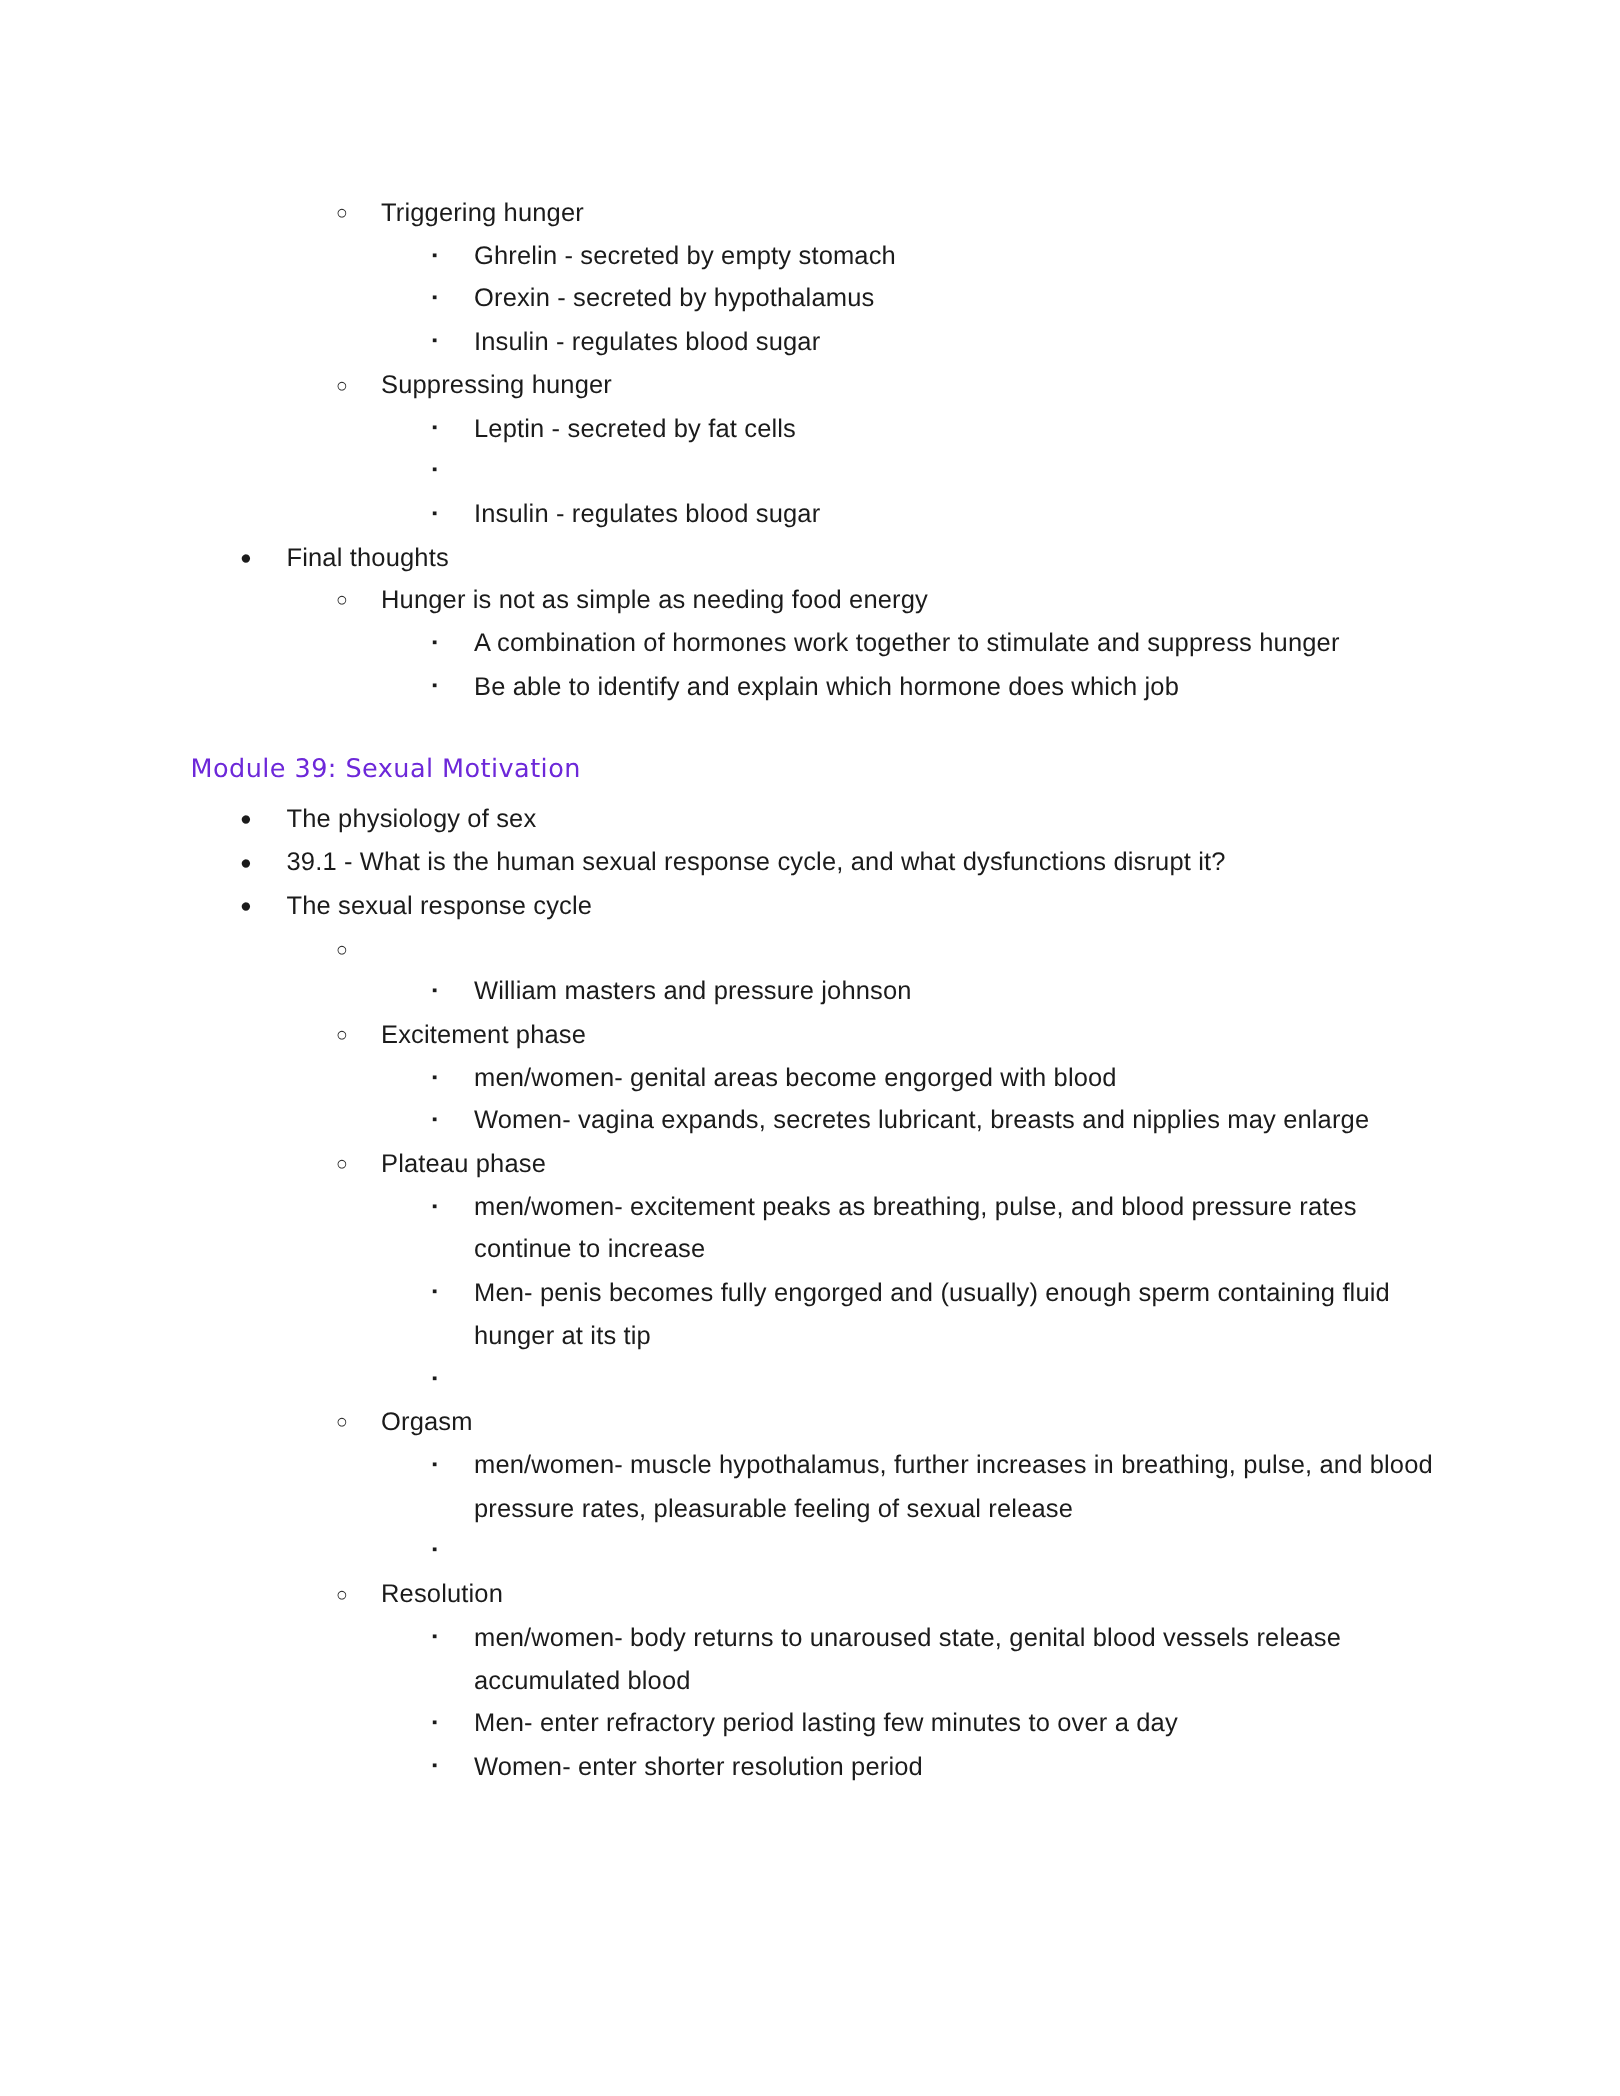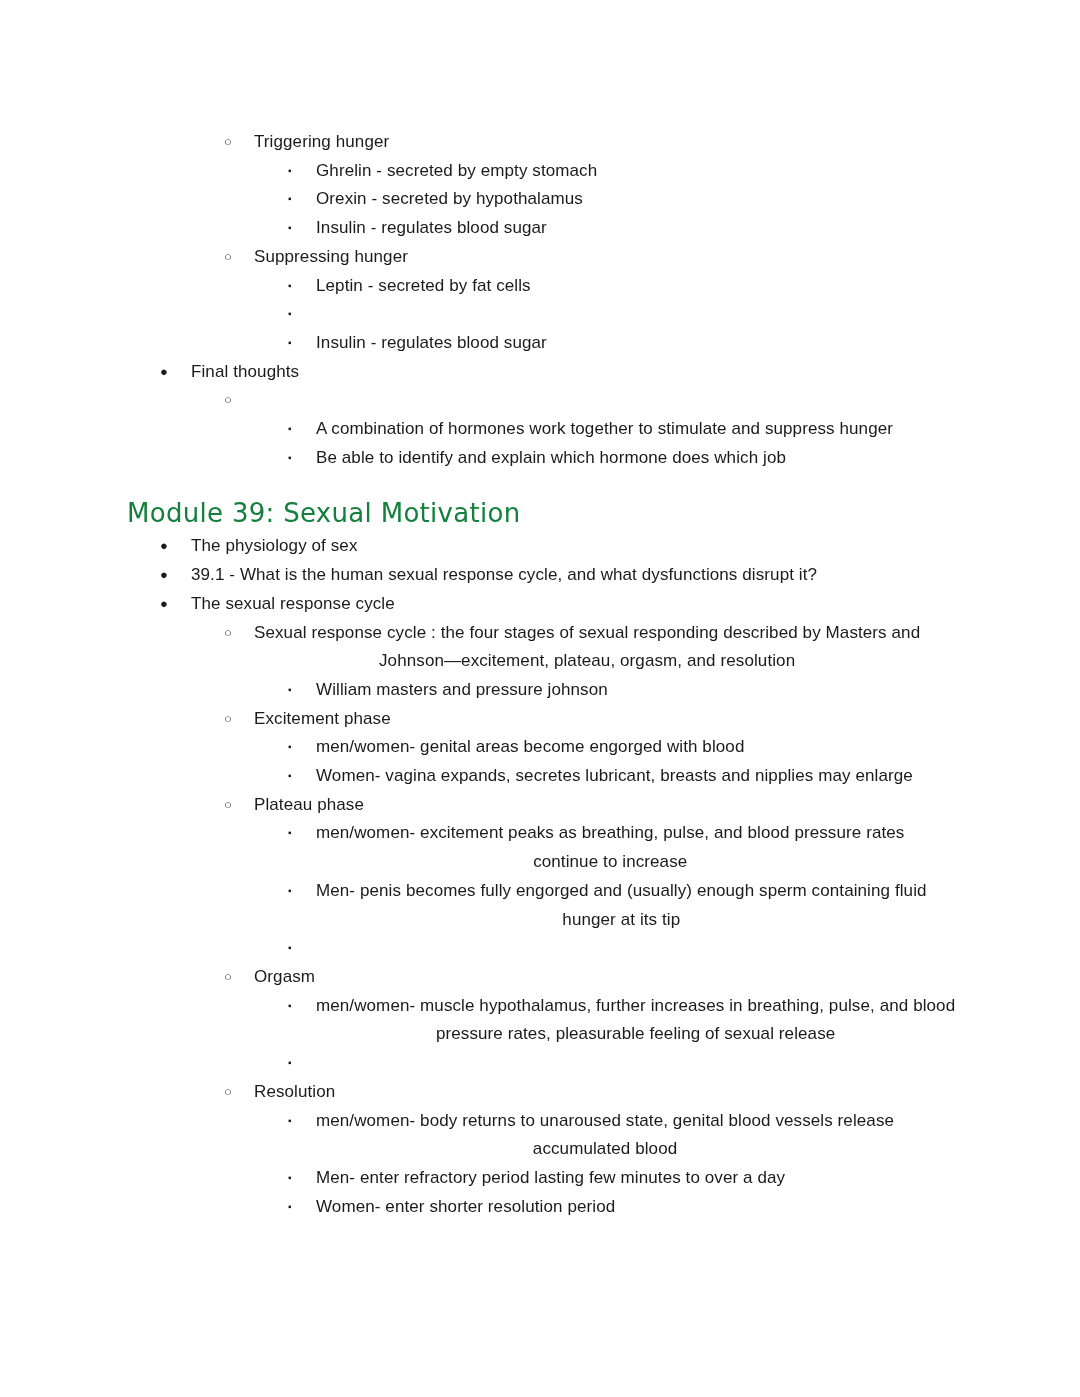--- a/index.html
+++ b/index.html
@@ -36,28 +36,27 @@
   }
   .lvl1 { padding-left: 160px; }
   .lvl1 .bullet { width: 31px; font-size: 13px; }
   .lvl2 { padding-left: 224px; }
   .lvl2 .bullet { width: 30px; font-size: 13px; }
   .lvl3 { padding-left: 288px; }
   .lvl3 .bullet { width: 28px; font-size: 10px; }
   .text {
     white-space: pre-wrap;
     letter-spacing: 0.1px;
-    text-align: center;
   }
   .heading {
     font-family: "DejaVu Sans", sans-serif;
-    font-size: 26px;
+    font-size: 17px;
     font-weight: 400;
     letter-spacing: 0.3px;
-    color: #15803d;
+    color: #6d28d9;
     line-height: 30px;
     margin: 26px 0 4px 127px;
   }
 </style>
 </head>
 <body>
 
 <div class="page">
   <div class="list">
       <div class="item lvl2">
@@ -90,20 +89,21 @@
       <div class="item lvl3">
         <span class="bullet">▪</span>
         <span class="text">Insulin - regulates blood sugar</span>
       </div>
       <div class="item lvl1">
         <span class="bullet">●</span>
         <span class="text">Final thoughts</span>
       </div>
       <div class="item lvl2">
         <span class="bullet">○</span>
+        <span class="text">Hunger is not as simple as needing food energy</span>
       </div>
       <div class="item lvl3">
         <span class="bullet">▪</span>
         <span class="text">A combination of hormones work together to stimulate and suppress hunger</span>
       </div>
       <div class="item lvl3">
         <span class="bullet">▪</span>
         <span class="text">Be able to identify and explain which hormone does which job</span>
       </div>
     </div>
@@ -116,22 +116,20 @@
       <div class="item lvl1">
         <span class="bullet">●</span>
         <span class="text">39.1 - What is the human sexual response cycle, and what dysfunctions disrupt it?</span>
       </div>
       <div class="item lvl1">
         <span class="bullet">●</span>
         <span class="text">The sexual response cycle</span>
       </div>
       <div class="item lvl2">
         <span class="bullet">○</span>
-        <span class="text">Sexual response cycle : the four stages of sexual responding described by Masters and
-Johnson—excitement, plateau, orgasm, and resolution</span>
       </div>
       <div class="item lvl3">
         <span class="bullet">▪</span>
         <span class="text">William masters and pressure johnson</span>
       </div>
       <div class="item lvl2">
         <span class="bullet">○</span>
         <span class="text">Excitement phase</span>
       </div>
       <div class="item lvl3">

